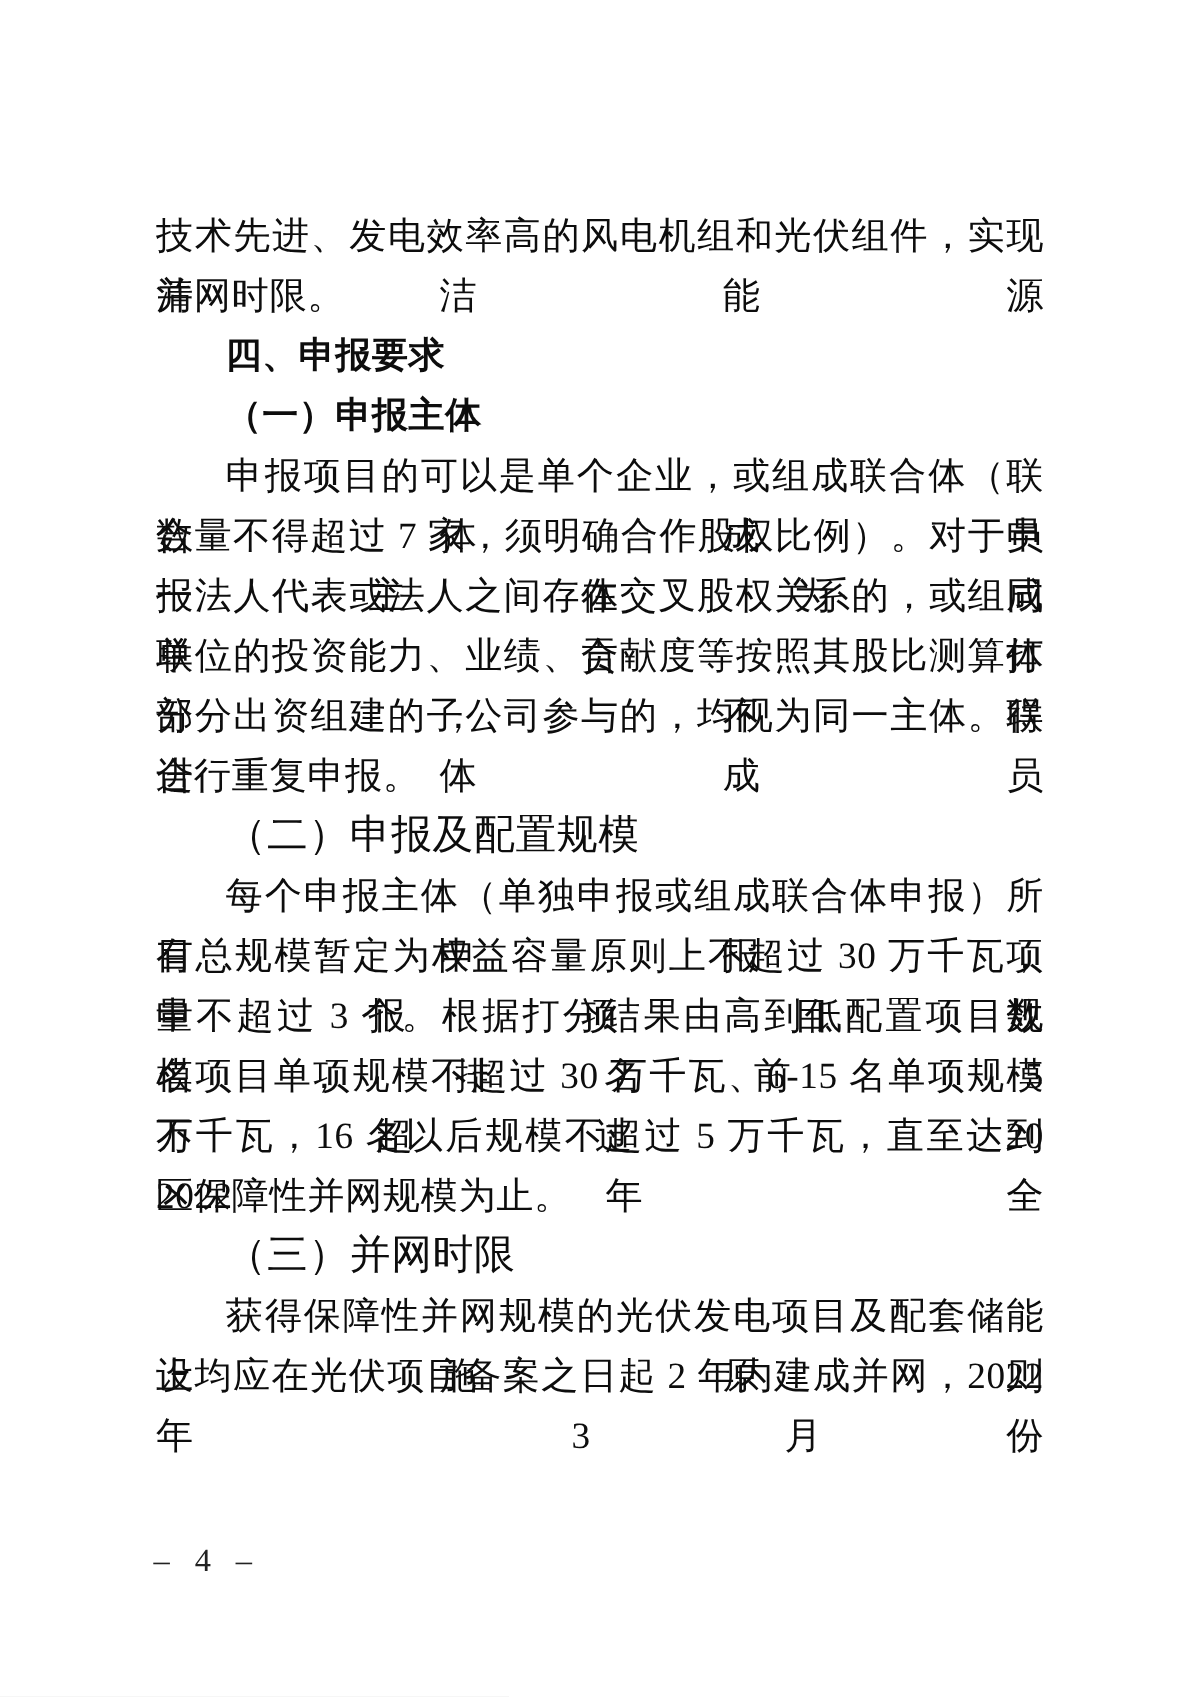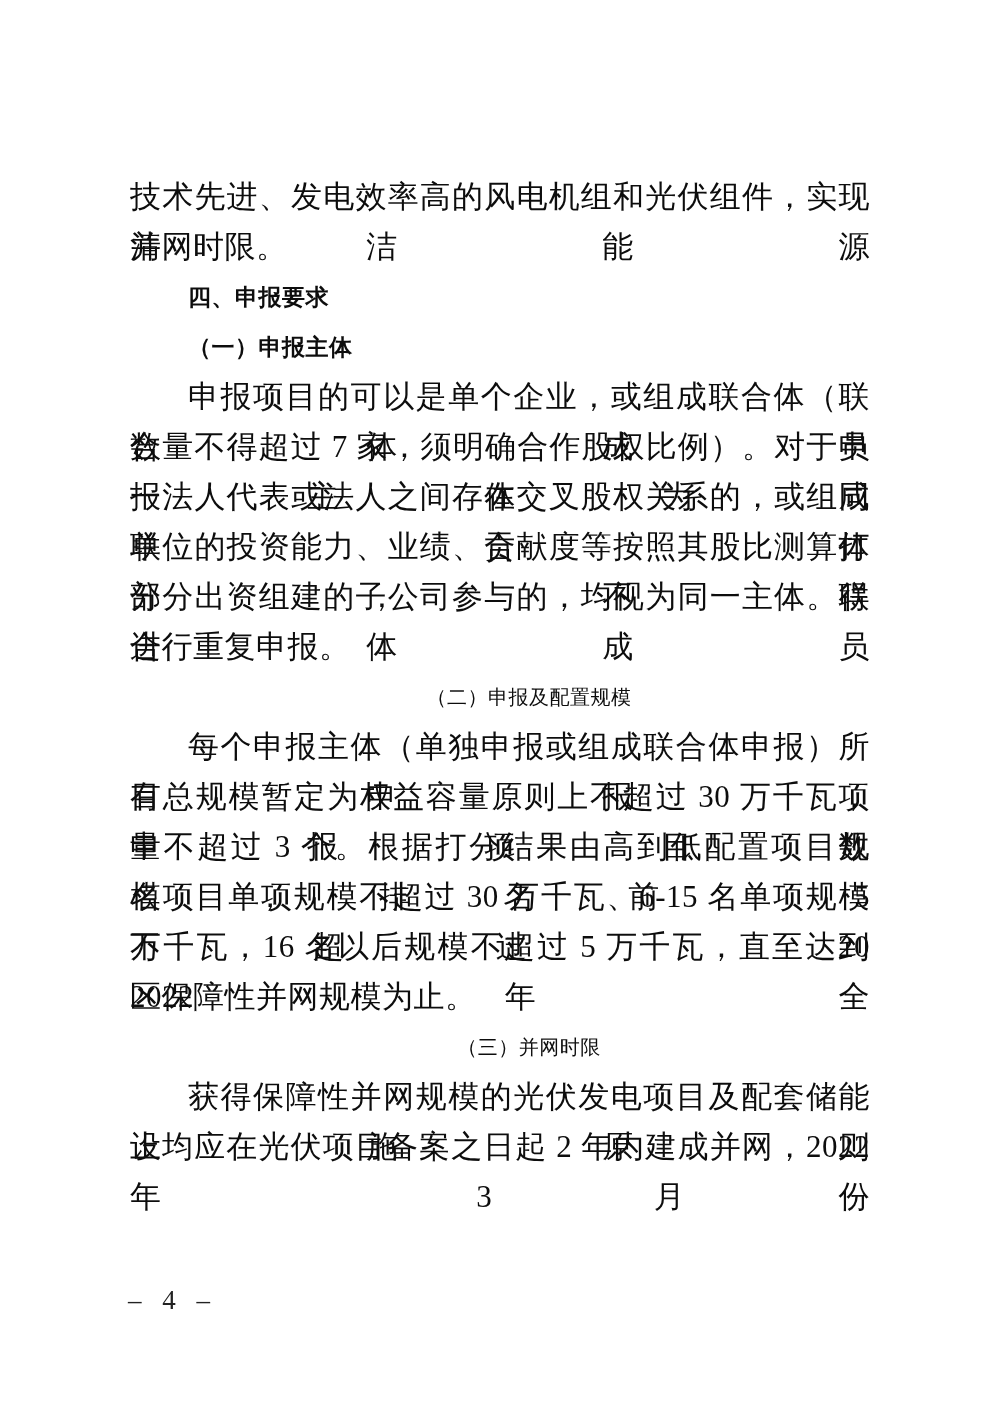--- a/index.html
+++ b/index.html
@@ -36,27 +36,26 @@
     text-align-last: justify;
   }
   
   .ind {
     text-indent: 58px;
   }
   
   .h-bold {
     font-weight: 700;
     font-family: "Liberation Sans", "DejaVu Sans", sans-serif;
-    font-size: 23px;
+    font-size: 30px;
   }
   
   .h-kai {
-    font-size: 20px;
+    font-size: 34px;
     font-weight: 400;
-    text-align: center;
   }
   .footer-pageno {
     position: absolute;
     left: 128px;
     top: 1285px;
     font-size: 27px;
     letter-spacing: 7px;
     color: #222;
   }
 </style>

